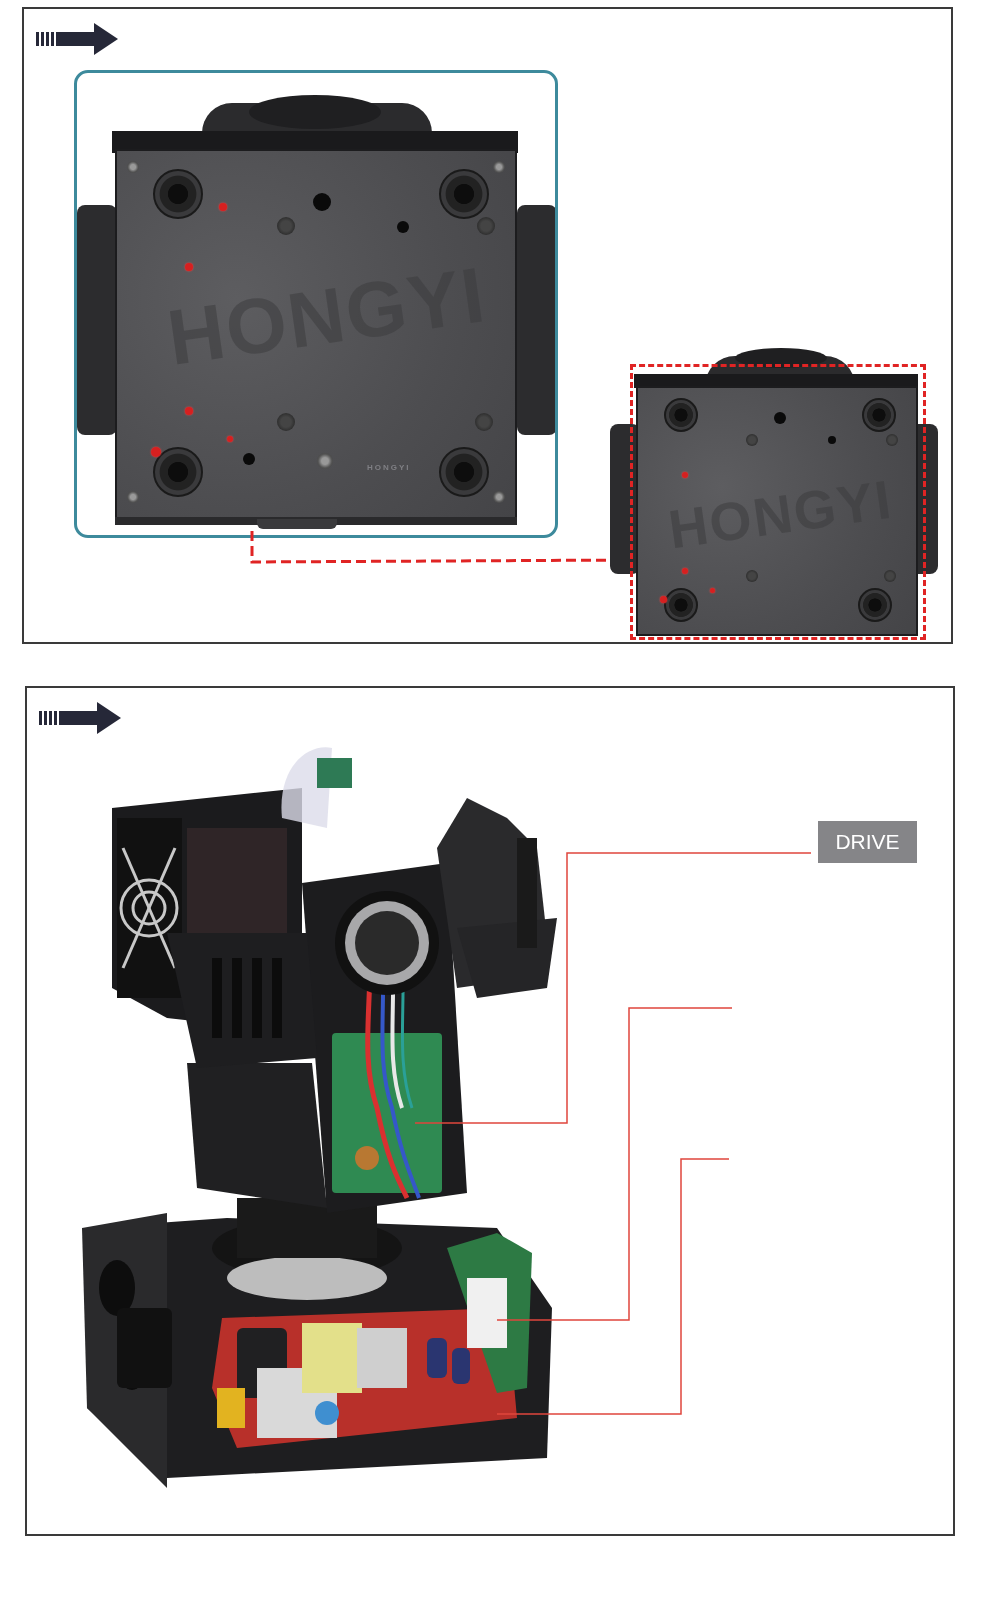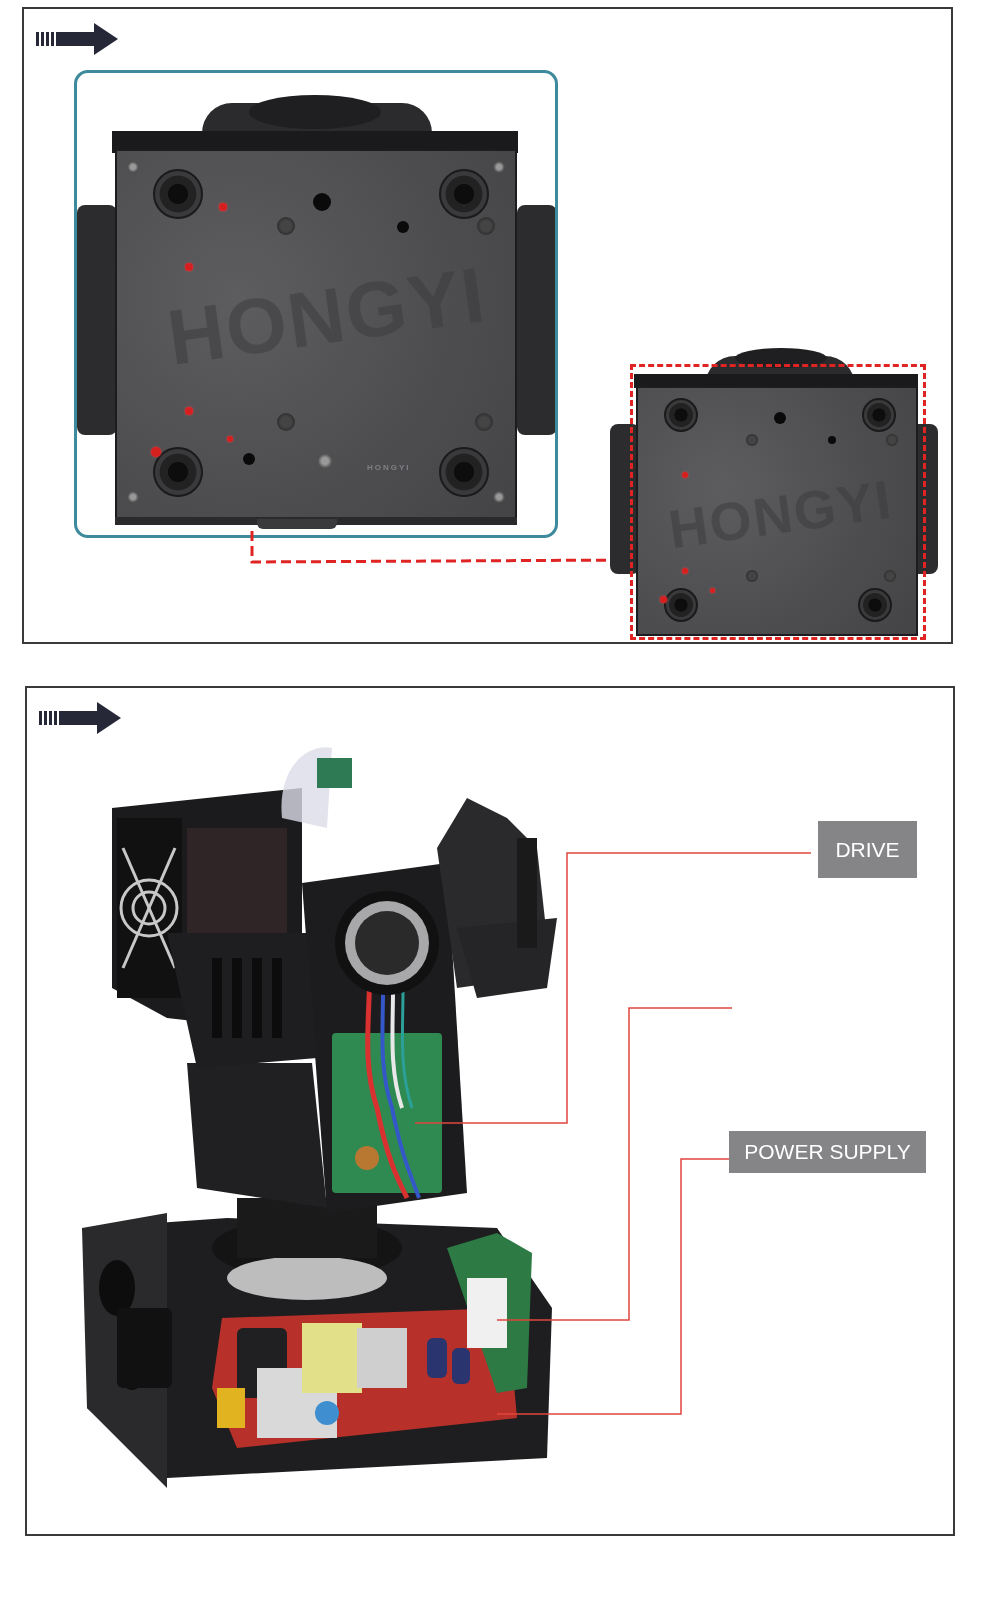--- a/index.html
+++ b/index.html
@@ -247,19 +247,16 @@
     <polygon points="430,240 530,230 520,300 450,310" fill="#252527"></polygon>
     <rect x="490" y="150" width="20" height="110" fill="#1a1a1a"></rect>
   </svg>
 
   <svg class="leader" style="left:0; top:0;" width="930" height="850">
     <polyline points="388,435 540,435 540,165 784,165" fill="none" stroke="#e0463c" stroke-width="1.5"></polyline>
     <polyline points="470,632 602,632 602,320 705,320" fill="none" stroke="#e0463c" stroke-width="1.5"></polyline>
     <polyline points="470,726 654,726 654,471 702,471" fill="none" stroke="#e0463c" stroke-width="1.5"></polyline>
   </svg>
 
-  <div class="label-box" style="left:791px; top:133px; width:99px; height:57px;">
+  <div class="label-box" style="left:791px; top:133px; width:99px; height:42px;">
     <span>DRIVE</span>
   </div>
-  <div class="label-box" style="left:702px; top:443px; width:197px; height:42px;">
-    <span>POWER SUPPLY</span>
-  </div>
 </div>
 
 </body></html>

